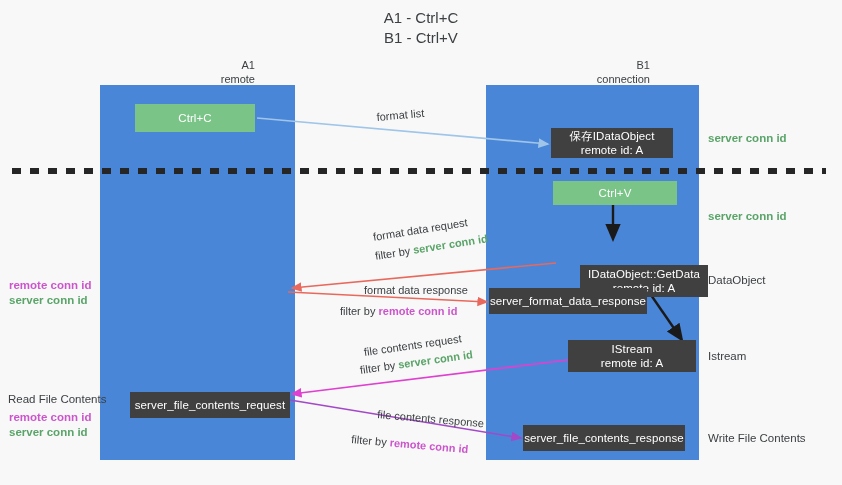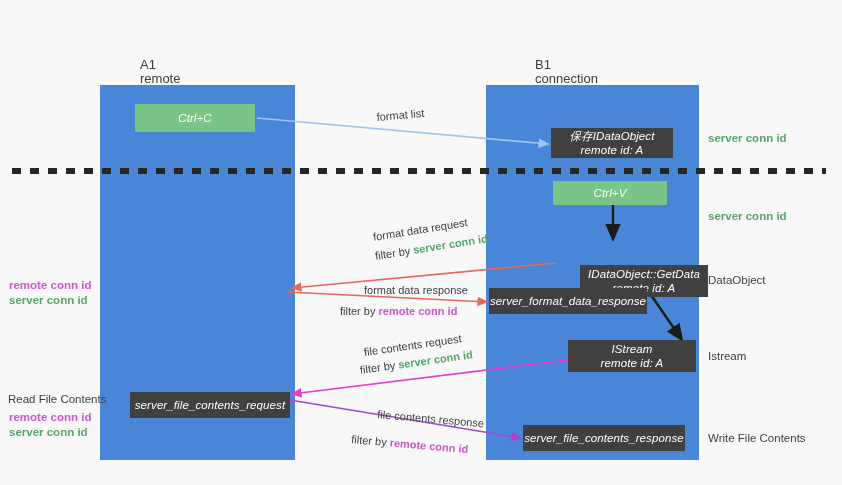--- a/index.html
+++ b/index.html
@@ -29,42 +29,41 @@
     top: 8px;
     width: 842px;
     text-align: center;
     font-size: 15px;
     color: #3c4043;
     line-height: 20px;
     white-space: pre;
   }
   .col-head {
     position: absolute;
-    text-align: left;
-    font-size: 13px;
+    text-align: right;
+    font-size: 11px;
     color: #3c4043;
     line-height: 14px;
   }
   .lane {
     position: absolute;
     background: #4a86d8;
   }
   .node {
     position: absolute;
     box-sizing: border-box;
     display: flex;
     flex-direction: column;
     align-items: center;
     justify-content: center;
     text-align: center;
     color: #ffffff;
     font-size: 11.5px;
     line-height: 14px;
     letter-spacing: .1px;
-    font-style: italic;
   }
   .node.green { background: #7bc488; }
   .node.orange { background: #404040; }
   .side-label {
     position: absolute;
     font-size: 11.5px;
     line-height: 15px;
     color: #3c4043;
     white-space: pre;
   }
@@ -88,20 +87,22 @@
     line-height: 15px;
     white-space: nowrap;
   }
   .right-note.green { color: #5aa469; font-weight: bold; }
 </style>
 </head>
 <body>
 
 <div id="stage">
 
+  <div class="title">A1 - Ctrl+C
+B1 - Ctrl+V</div>
 
   <div class="lane" style="left:100px; top:85px; width:195px; height:375px;"></div>
   <div class="lane" style="left:486px; top:85px; width:213px; height:375px;"></div>
 
   <div class="col-head" style="left:140px; top:58px; width:115px;">
     <div>A1</div>
     <div>remote</div>
   </div>
   <div class="col-head" style="left:535px; top:58px; width:115px;">
     <div>B1</div>
@@ -146,21 +147,21 @@
 
   <div class="node green" style="left:135px; top:104px; width:120px; height:28px;">
     <span>Ctrl+C</span>
   </div>
 
   <div class="node orange" style="left:551px; top:128px; width:122px; height:30px;">
     <span>保存IDataObject</span>
     <span>remote id: A</span>
   </div>
 
-  <div class="node green" style="left:553px; top:181px; width:114px; height:24px;">
+  <div class="node green" style="left:553px; top:181px; width:124px; height:24px;">
     <span>Ctrl+V</span>
   </div>
 
   <div class="node orange" style="left:580px; top:237px; width:128px; height:32px;margin-top:28px;">
     <span>IDataObject::GetData</span>
     <span>remote id: A</span>
   </div>
 
   <div class="node orange" style="left:568px; top:340px; width:128px; height:32px;">
     <span>IStream</span>

